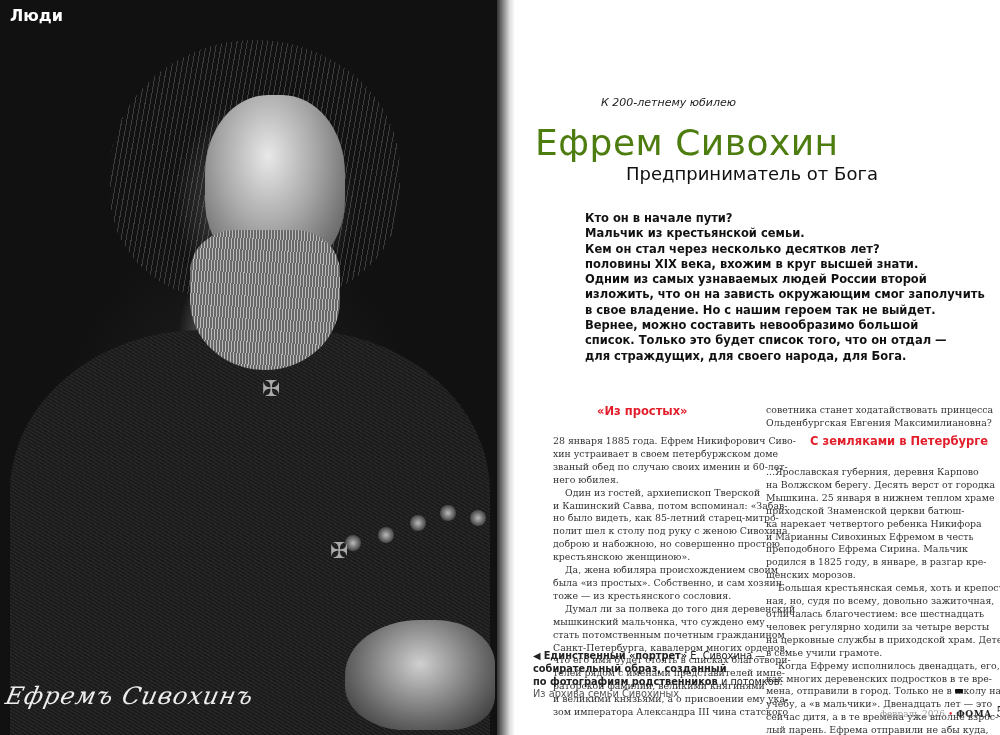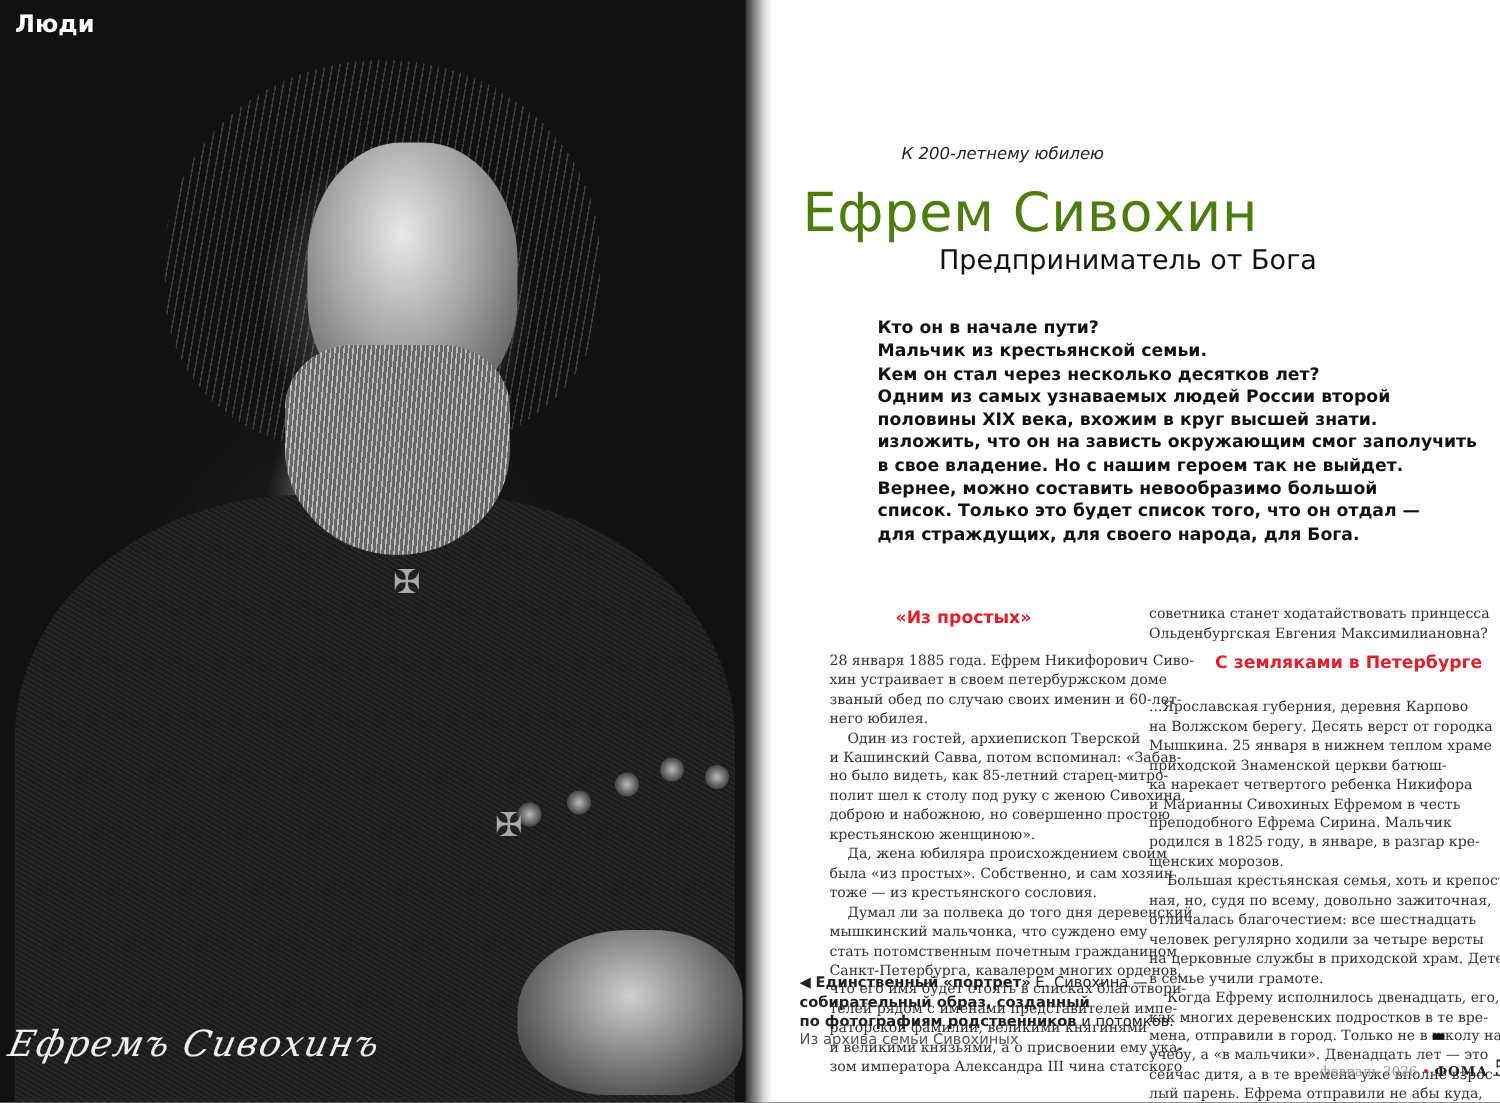--- a/index.html
+++ b/index.html
@@ -76,22 +76,22 @@
 <div class="gutter"></div>
 
 <div class="kicker">К 200-летнему юбилею</div>
 <div class="title">Ефрем Сивохин</div>
 <div class="subtitle">Предприниматель от Бога</div>
 
 <div class="lead">
   <div>Кто он в начале пути?</div>
   <div>Мальчик из крестьянской семьи.</div>
   <div>Кем он стал через несколько десятков лет?</div>
+  <div>половины XIX века, вхожим в круг высшей знати.</div>
   <div>Одним из самых узнаваемых людей России второй</div>
-  <div>половины XIX века, вхожим в круг высшей знати.</div>
   <div>изложить, что он на зависть окружающим смог заполучить</div>
   <div>в свое владение. Но с нашим героем так не выйдет.</div>
   <div>Вернее, можно составить невообразимо большой</div>
   <div>список. Только это будет список того, что он отдал —</div>
   <div>для страждущих, для своего народа, для Бога.</div>
 </div>
 
 <div class="subhead subhead-1">«Из простых»</div>
 <div class="col col-1" id="col1">
     <div>28 января 1885 года. Ефрем Никифорович Сиво-</div>

